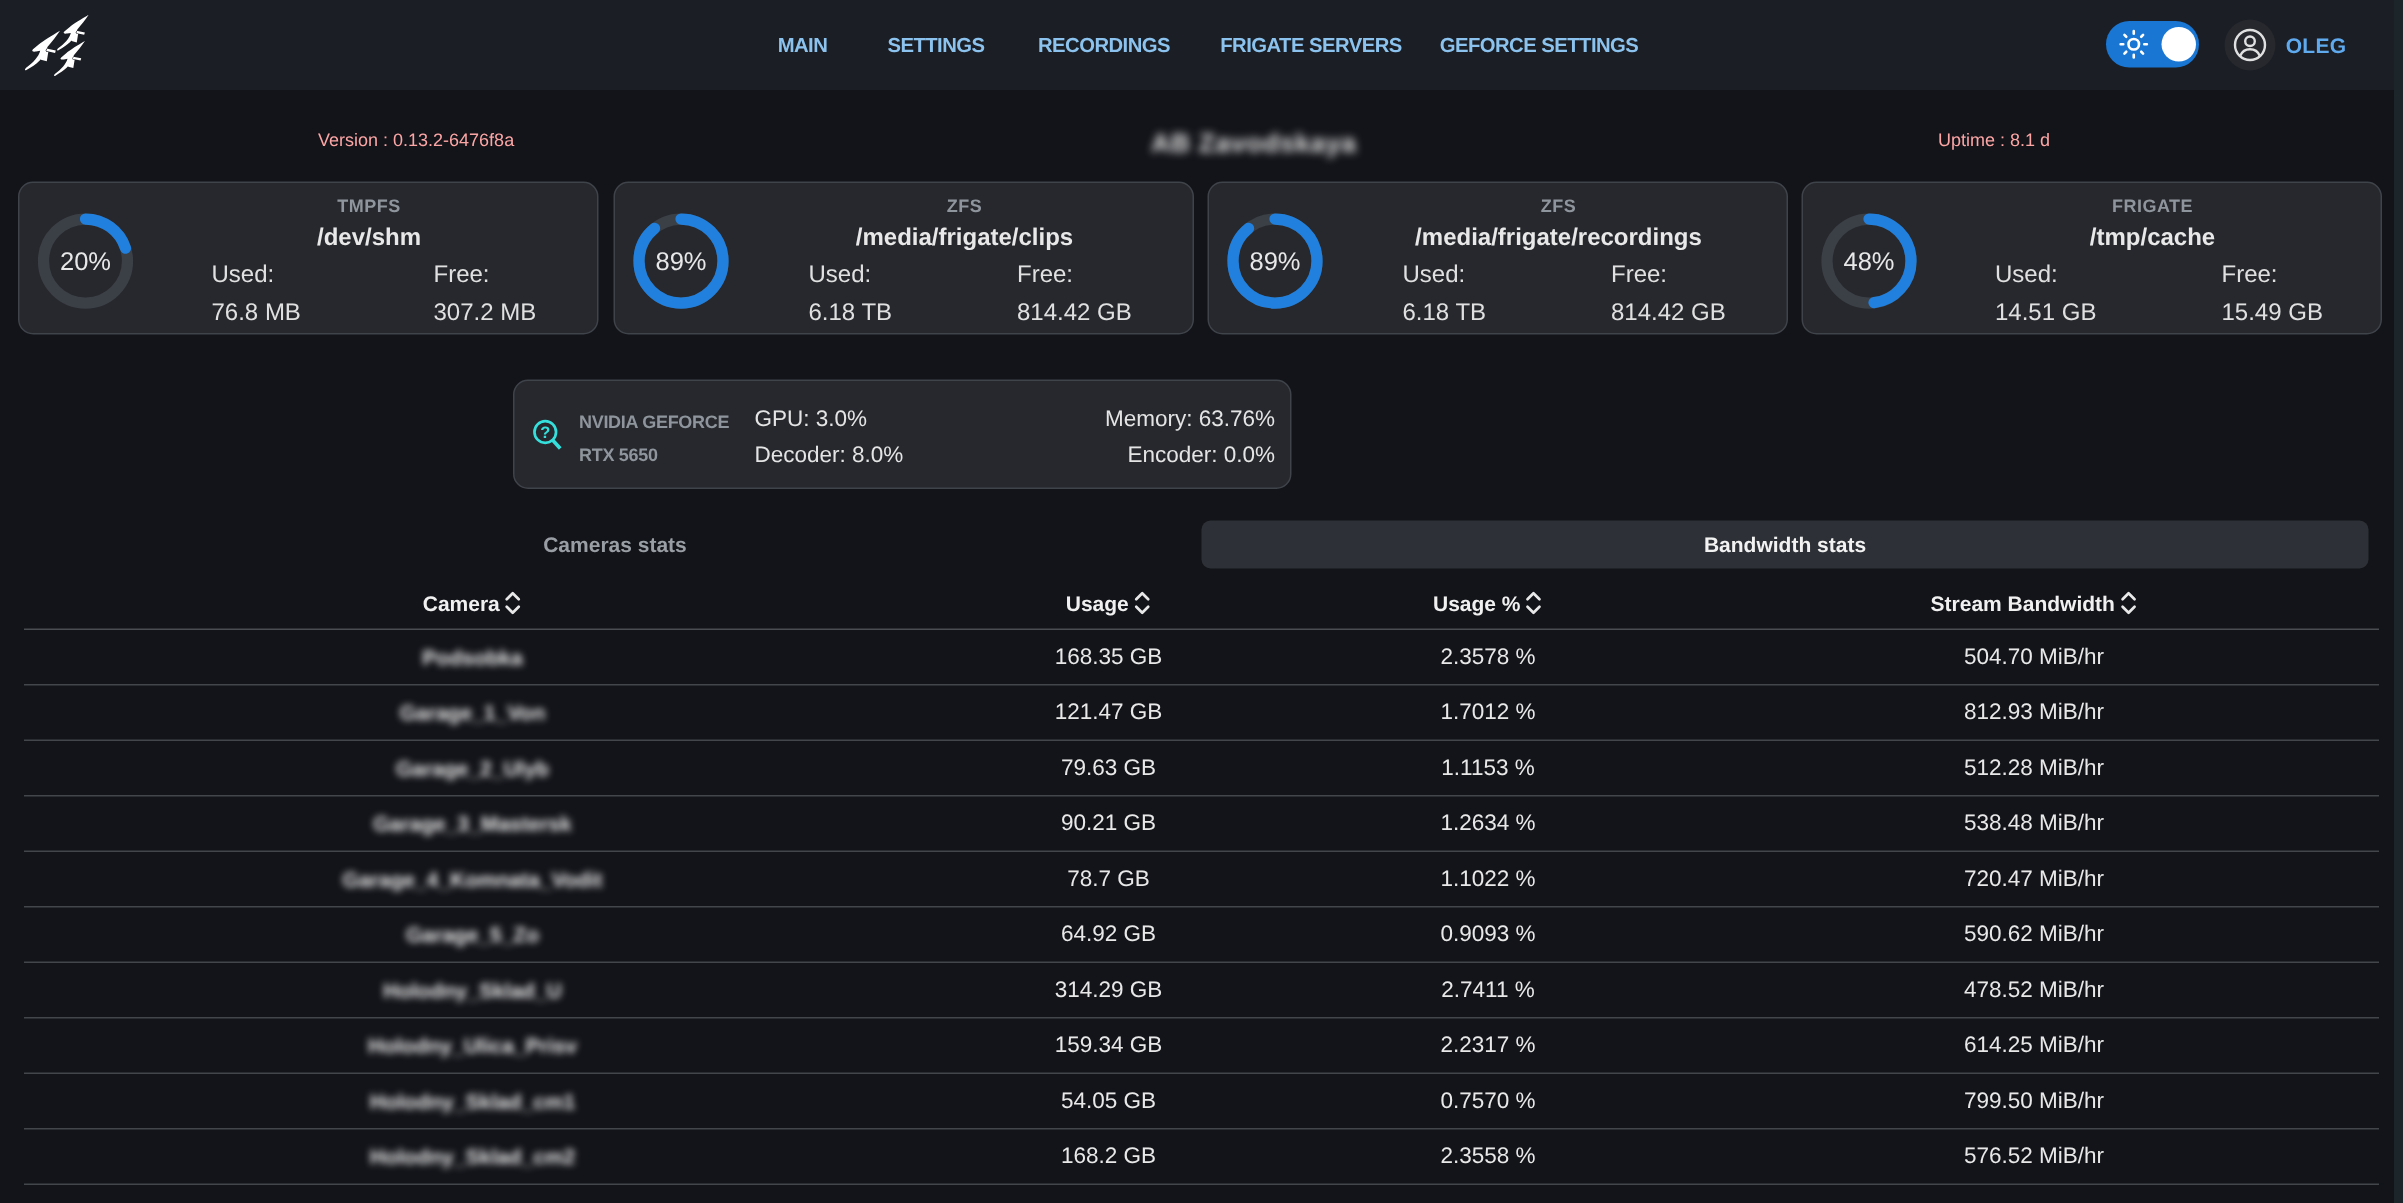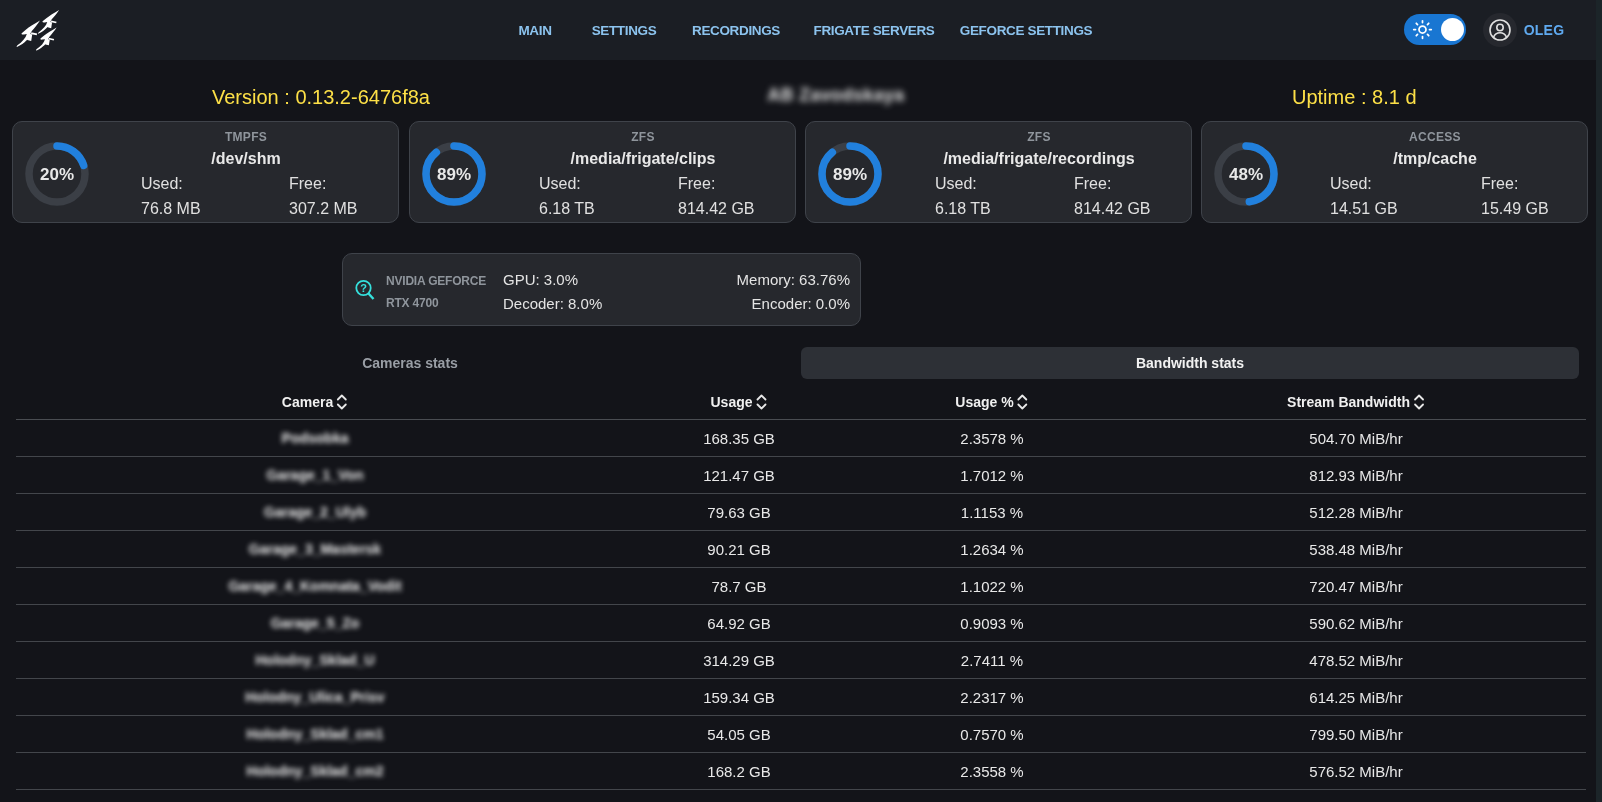--- a/index.html
+++ b/index.html
@@ -16,31 +16,31 @@
 
   
   #toggle { position:absolute; left:1404px; top:14px; width:62px; height:31px;
     background:#1976d2; border-radius:16px; }
   #knob { position:absolute; left:37px; top:4px; width:23px; height:23px;
     background:#fff; border-radius:50%; }
   #acct { position:absolute; left:1483px; top:13px; width:34px; height:34px;
     background:#26282e; border-radius:50%; }
 
   
-  .toptext { position:absolute; color:#fde047; font-size:20px; white-space:nowrap; }
+  .toptext { position:absolute; color:#fca5a5; font-size:12px; white-space:nowrap; }
 
   
   .card { position:absolute; top:121px; width:387px; height:102px; background:#26282d;
     border:1px solid #3f434a; border-radius:10px; }
   .ctitle { position:absolute; top:8px; font-size:12px; font-weight:bold; color:#8f959c;
     letter-spacing:.3px; }
   .cpath  { position:absolute; top:28px; font-size:16px; font-weight:bold; color:#e8e8e8; }
   .clabel { position:absolute; top:53px; font-size:16px; color:#e0e0e0; }
   .cvalue { position:absolute; top:78px; font-size:16px; color:#e0e0e0; }
-  .circwrap { position:absolute; left:12px; top:20px; width:64px; height:64px;font-weight:bold; }
+  .circwrap { position:absolute; left:12px; top:20px; width:64px; height:64px; }
   .pct { position:absolute; left:32px; top:33px; transform:translate(-50%,-50%);
     font-size:17px; color:#e8e8e8; }
 
   
   .mcard { position:absolute; top:253px; height:73px; background:#26282d;
     border:1px solid #3f434a; border-radius:10px; }
   .glabel { font-size:12px; letter-spacing:-0.2px; font-weight:bold; color:#8f959c; }
   .stat { position:absolute; font-size:15px; color:#e4e4e4; white-space:nowrap; }
 
   
@@ -151,36 +151,36 @@
   </div>
 
   <div class="card" style="left:1201px">
     <div class="circwrap">
       <svg width="64" height="64" viewBox="0 0 64 64">
         <circle cx="32" cy="32" r="28" fill="none" stroke="#3b3f46" stroke-width="7.5"></circle>
         <circle cx="32" cy="32" r="28" fill="none" stroke="#2180dd" stroke-width="7.5" stroke-linecap="round" stroke-dasharray="84.45 91.48" transform="rotate(-90 32 32)"></circle>
       </svg>
       <span class="pct">48%</span>
     </div>
-    <span class="ctitle cx" style="left:233px">ACCESS</span>
+    <span class="ctitle cx" style="left:233px">FRIGATE</span>
     <span class="cpath cx" style="left:233px">/tmp/cache</span>
     <span class="clabel" style="left:128px">Used:</span>
     <span class="clabel" style="left:279px">Free:</span>
     <span class="cvalue" style="left:128px">14.51 GB</span>
     <span class="cvalue" style="left:279px">15.49 GB</span>
   </div>
 
   <div class="mcard" style="left:342px;width:519px">
     <svg class="abs" style="left:11px;top:25px" width="22" height="24" viewBox="0 0 22 24" fill="none" stroke="#35e0dc" stroke-width="1.8">
       <circle cx="9.5" cy="9" r="7.2"></circle>
       <path d="M14.5 14.5l5 5.5" stroke-width="2.4"></path>
       <text x="9.5" y="12.8" font-size="11" font-weight="bold" fill="#35e0dc" stroke="none" text-anchor="middle" font-family="Liberation Sans">?</text>
     </svg>
     <span class="abs glabel" style="left:43px;top:20px">NVIDIA GEFORCE</span>
-    <span class="abs glabel" style="left:43px;top:42px">RTX 4700</span>
+    <span class="abs glabel" style="left:43px;top:42px">RTX 5650</span>
     <span class="stat" style="left:160px;top:17px">GPU: 3.0%</span>
     <span class="stat" style="left:160px;top:41px">Decoder: 8.0%</span>
     <span class="stat" style="right:10px;top:17px">Memory: 63.76%</span>
     <span class="stat" style="right:10px;top:41px">Encoder: 0.0%</span>
   </div>
 
 
   <span id="tabL">Cameras stats</span>
   <div id="tabBox"></div>
   <span id="tabR">Bandwidth stats</span>

